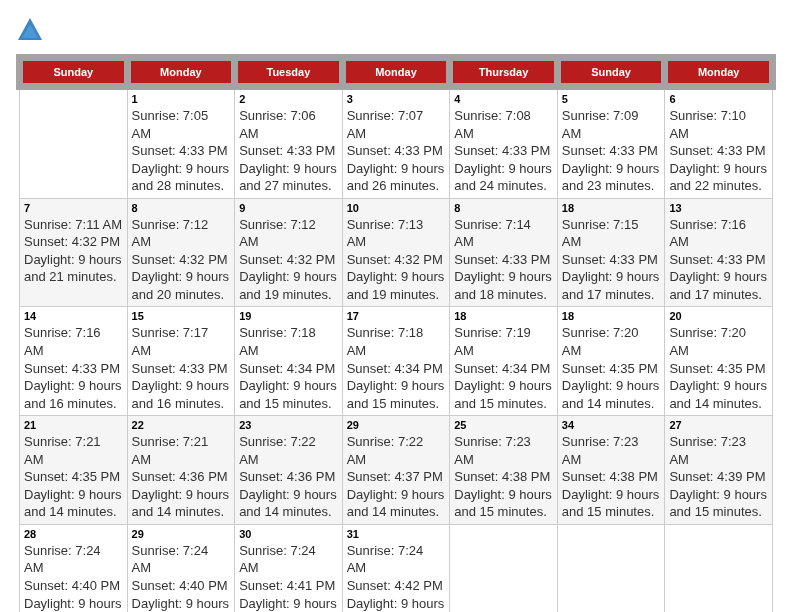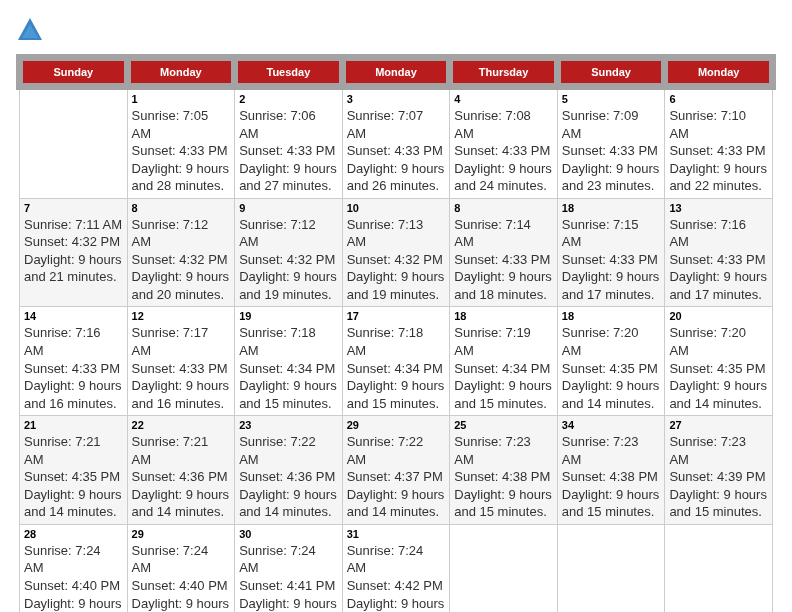--- a/index.html
+++ b/index.html
@@ -185,21 +185,21 @@
             <span class="day-num">13</span>
             <div class="day-info">Sunrise: 7:16 AM<br>Sunset: 4:33 PM<br>Daylight: 9 hours and 17 minutes.</div>
           </td>
         </tr>
         <tr class="row-white">
           <td>
             <span class="day-num">14</span>
             <div class="day-info">Sunrise: 7:16 AM<br>Sunset: 4:33 PM<br>Daylight: 9 hours and 16 minutes.</div>
           </td>
           <td>
-            <span class="day-num">12</span>
+            <span class="day-num">15</span>
             <div class="day-info">Sunrise: 7:17 AM<br>Sunset: 4:33 PM<br>Daylight: 9 hours and 16 minutes.</div>
           </td>
           <td>
             <span class="day-num">19</span>
             <div class="day-info">Sunrise: 7:18 AM<br>Sunset: 4:34 PM<br>Daylight: 9 hours and 15 minutes.</div>
           </td>
           <td>
             <span class="day-num">17</span>
             <div class="day-info">Sunrise: 7:18 AM<br>Sunset: 4:34 PM<br>Daylight: 9 hours and 15 minutes.</div>
           </td>

